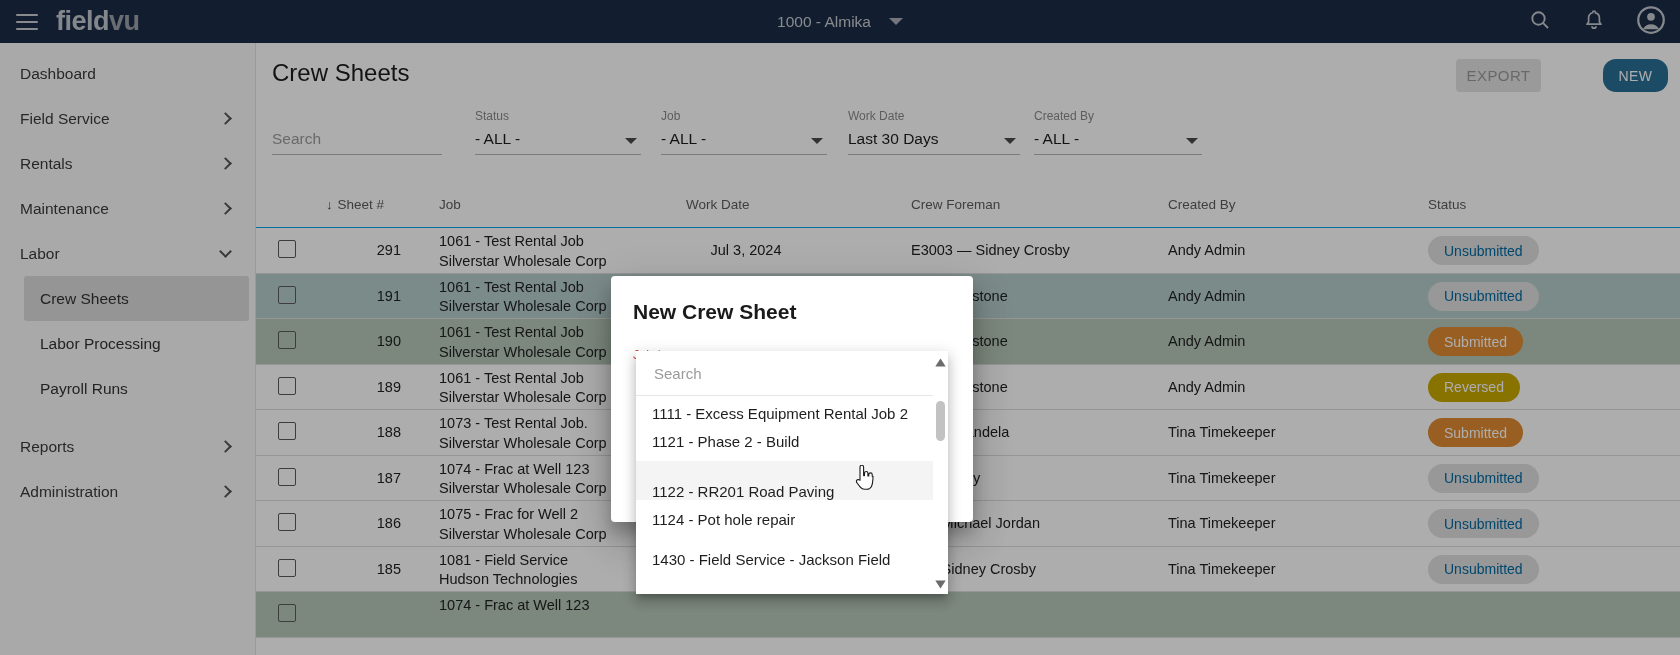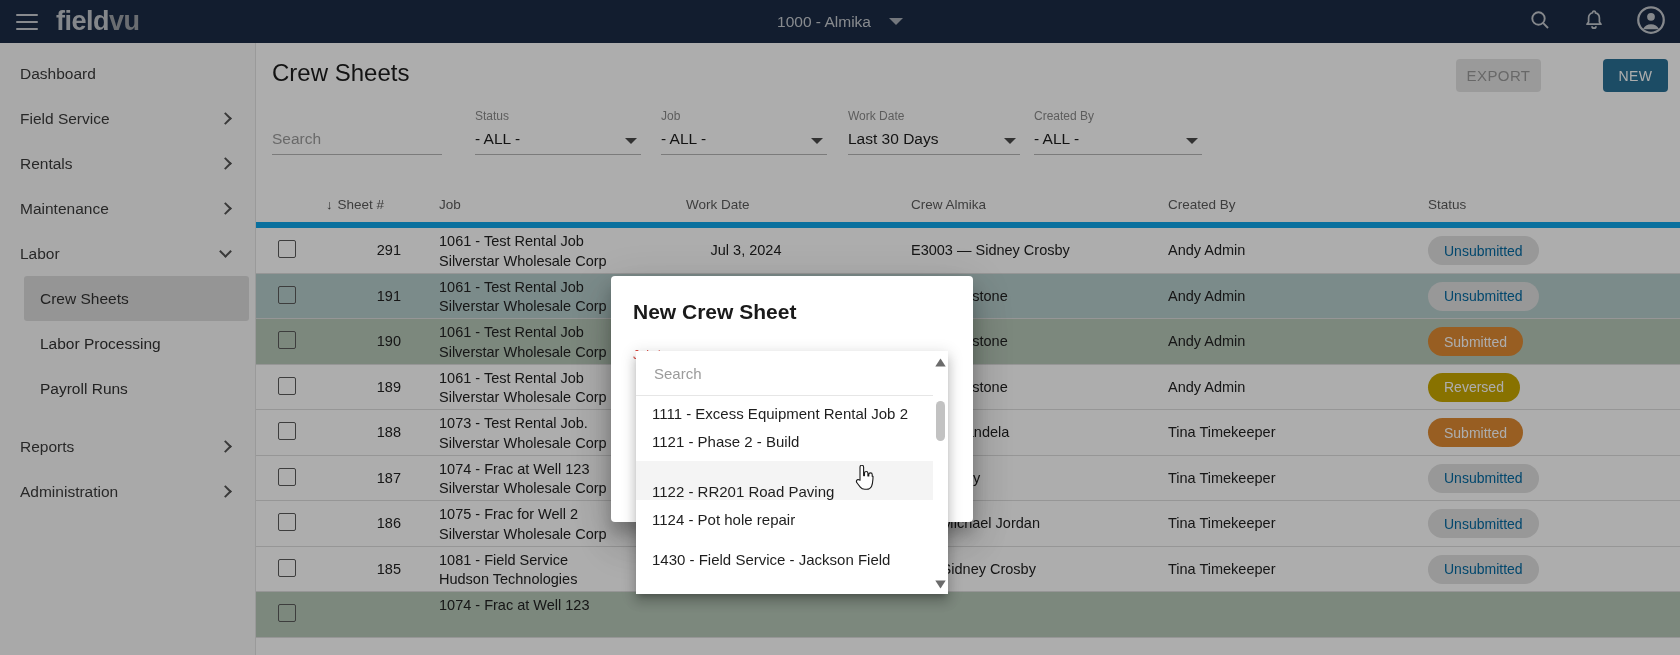--- a/index.html
+++ b/index.html
@@ -56,38 +56,38 @@
   .main{ position:absolute; left:256px; top:43px; width:1424px; height:612px; background:#fff; z-index:10; }
   .page-title{ position:absolute; left:16px; top:16px; font-size:24px; color:#1c1c1c; font-weight:normal;}
   .btn-export{
     position:absolute; right:139px; top:16px; width:85px; height:33px;
     background:#e4e4e4; color:#9a9a9a; border:none; border-radius:4px;
     font-size:15px; letter-spacing:.4px; font-family:inherit; cursor:default;
     display:flex; align-items:center; justify-content:center;
   }
   .btn-new{
     position:absolute; right:12px; top:16px; width:65px; height:33px;
-    background:#2a7196; color:#fff; border:none; border-radius:4px;
+    background:#2a7196; color:#fff; border:none; border-radius:13px;
     font-size:14px; letter-spacing:.4px; font-family:inherit; cursor:pointer;
     display:flex; align-items:center; justify-content:center;
   }
 
   
   .filters{ position:absolute; left:16px; top:62px; height:50px; }
   .field{ position:absolute; bottom:0; border-bottom:1px solid #b5b5b5; height:46px; }
   .field .flabel{ position:absolute; top:0; left:0; font-size:12px; color:#8a8a8a; }
   .field .fval{ position:absolute; bottom:6px; left:0; font-size:15.5px; color:#1d1d1d; }
   .field .fph{ position:absolute; bottom:6px; left:0; font-size:15.5px; color:#9b9b9b; }
   .field .fcaret{ position:absolute; bottom:10px; right:4px;
     width:0;height:0;border-left:6px solid transparent;border-right:6px solid transparent;
     border-top:6px solid #4a4a4a;}
 
   
   .thead{ position:absolute; left:0; top:140px; width:1424px; height:45px;
-    border-bottom:6px solid #0ea5e9; }
+    border-bottom:1px solid #0ea5e9; }
   .th{ position:absolute; top:14px; font-size:13.5px; color:#5c5c5c; white-space:nowrap;}
   .sortarrow{ display:inline-block; margin-right:5px; color:#444; font-size:13px;}
   .trow{ position:absolute; left:0; width:1424px; height:45.5px; border-bottom:1px solid #dedede;}
   .cb{ position:absolute; left:22px; top:12px; width:18px; height:18px;
     border:1.6px solid #5a5a5a; border-radius:2px; background:transparent; cursor:pointer;}
   .c-sheet{ position:absolute; left:85px; width:60px; text-align:right; top:14px;
     font-size:14.5px; color:#222;}
   .c-job{ position:absolute; left:183px; top:4px; font-size:14.5px; color:#222; line-height:19.5px;}
   .c-job .l2{ color:#222; }
   .c-date{ position:absolute; left:430px; width:120px; text-align:center; top:14px; font-size:14.5px; color:#222;}
@@ -248,21 +248,21 @@
         <div class="flabel">Created By</div>
         <div class="fval">- ALL -</div>
         <span class="fcaret"></span>
       </div>
     </div>
 
   <div class="thead" id="thead">
       <div class="th" style="left: 70px;"><span class="sortarrow">↓</span><span>Sheet #</span></div>
       <div class="th" style="left: 183px;"><span>Job</span></div>
       <div class="th" style="left: 430px;"><span>Work Date</span></div>
-      <div class="th" style="left: 655px;"><span>Crew Almika</span></div>
+      <div class="th" style="left: 655px;"><span>Crew Foreman</span></div>
       <div class="th" style="left: 912px;"><span>Created By</span></div>
       <div class="th" style="left: 1172px;"><span>Status</span></div>
     </div>
   <div id="tbody">
       <div class="trow" style="top: 185px; background: transparent;">
         <div class="cb"></div>
         <div class="c-sheet">291</div>
         <div class="c-job">
           <div>1061 - Test Rental Job</div>
           <div class="l2">Silverstar Wholesale Corp</div>

